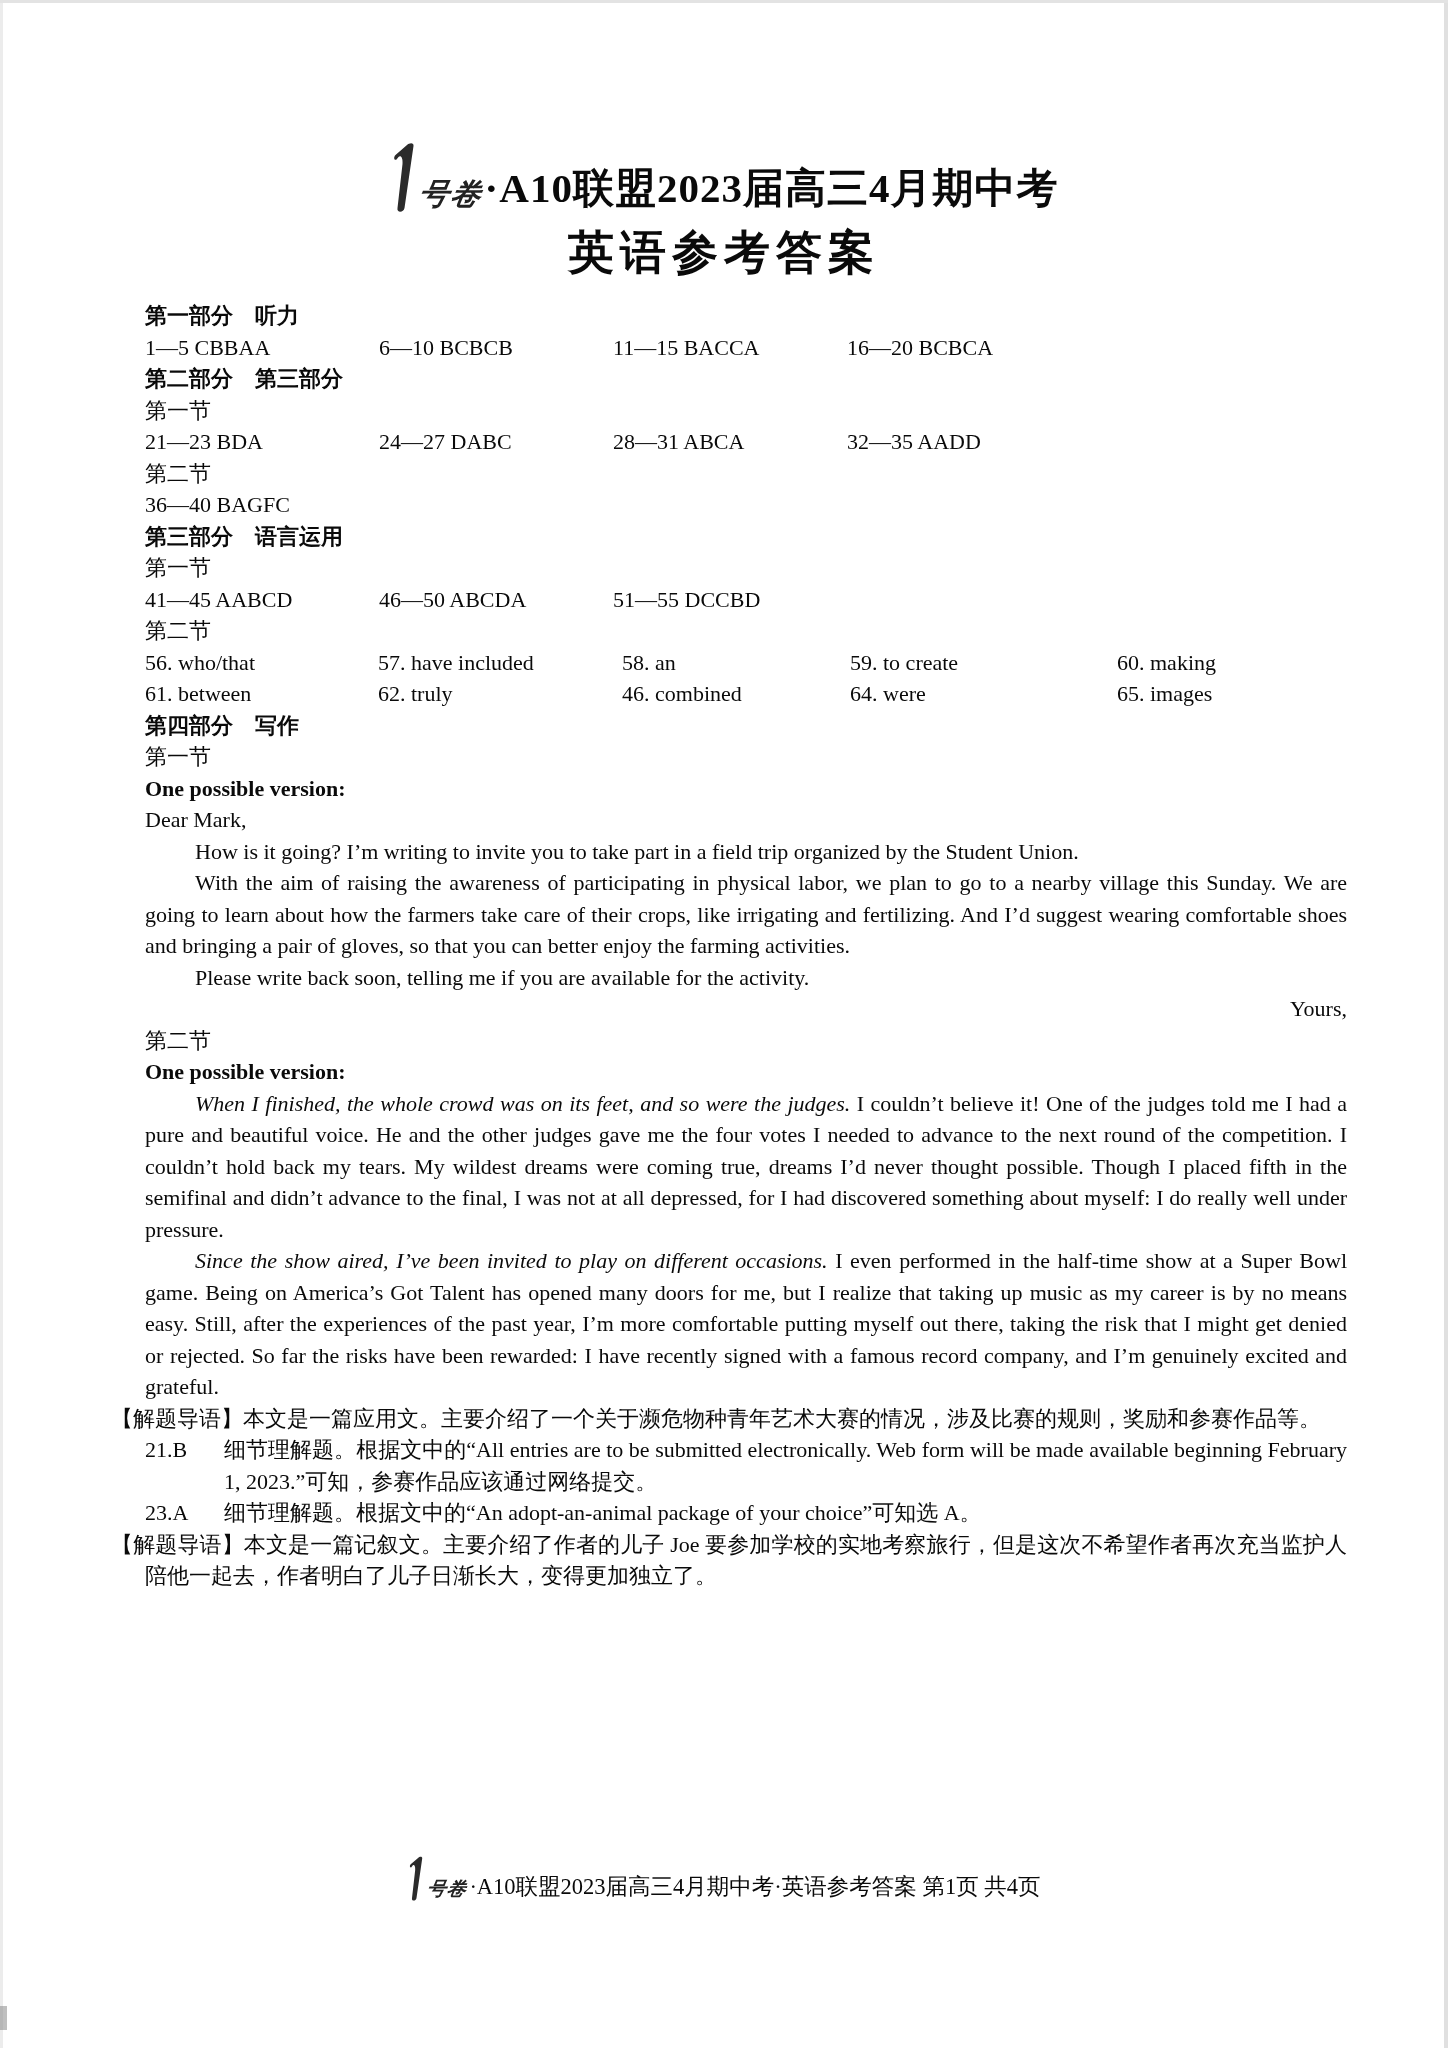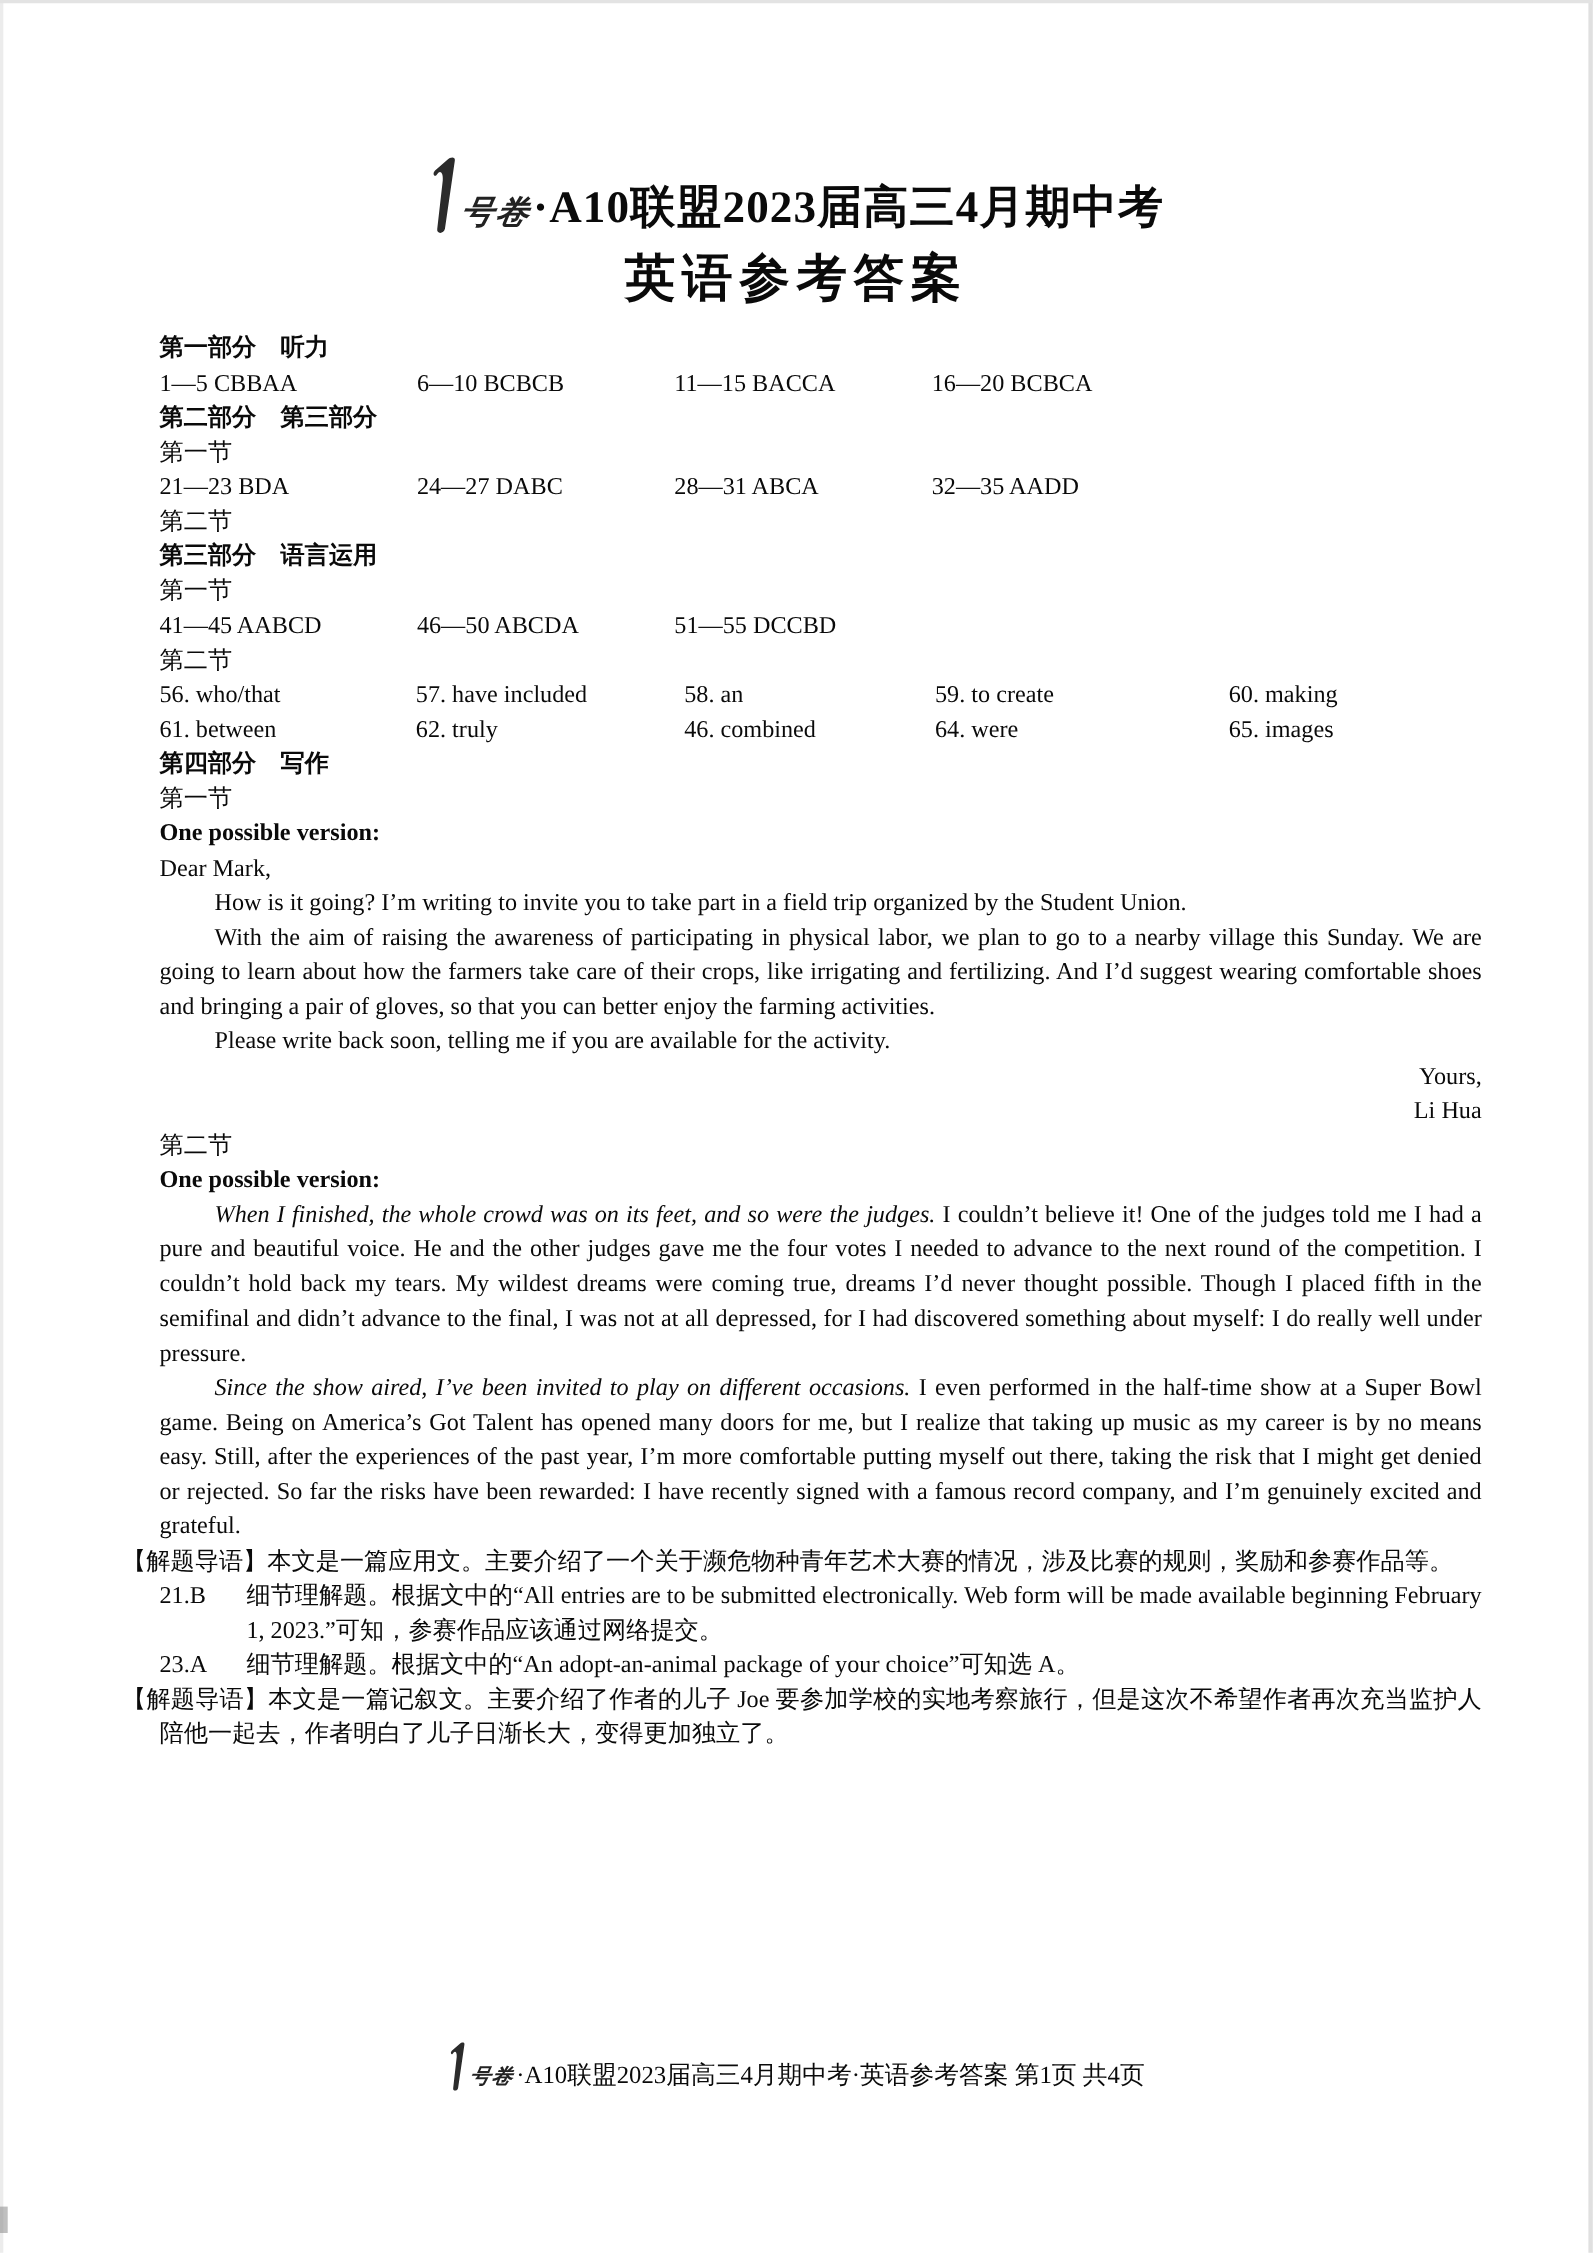--- a/index.html
+++ b/index.html
@@ -87,20 +87,21 @@
 
     <p class="hdr">第二部分　第三部分</p>
     <p>第一节</p>
     <div class="ans-row">
       <span>21—23 BDA</span>
       <span>24—27 DABC</span>
       <span>28—31 ABCA</span>
       <span>32—35 AADD</span>
     </div>
     <p>第二节</p>
+    <p>36—40 BAGFC</p>
 
     <p class="hdr">第三部分　语言运用</p>
     <p>第一节</p>
     <div class="ans-row">
       <span>41—45 AABCD</span>
       <span>46—50 ABCDA</span>
       <span>51—55 DCCBD</span>
     </div>
     <p>第二节</p>
     <div class="ans-row5">
@@ -120,21 +121,20 @@
 
     <p class="hdr">第四部分　写作</p>
     <p>第一节</p>
 
     <p class="opv">One possible version:</p>
     <p>Dear Mark,</p>
     <p class="indent">How is it going? I’m writing to invite you to take part in a field trip organized by the Student Union.</p>
     <p class="indent just">With the aim of raising the awareness of participating in physical labor, we plan to go to a nearby village this Sunday. We are going to learn about how the farmers take care of their crops, like irrigating and fertilizing. And I’d suggest wearing comfortable shoes and bringing a pair of gloves, so that you can better enjoy the farming activities.</p>
     <p class="indent">Please write back soon, telling me if you are available for the activity.</p>
     <p class="right">Yours,</p>
-    <p class="right">Li Hua</p>
 
     <p>第二节</p>
     <p class="opv">One possible version:</p>
     <p class="indent just"><i>When I finished, the whole crowd was on its feet, and so were the judges.</i><span> I couldn’t believe it! One of the judges told me I had a pure and beautiful voice. He and the other judges gave me the four votes I needed to advance to the next round of the competition. I couldn’t hold back my tears. My wildest dreams were coming true, dreams I’d never thought possible. Though I placed fifth in the semifinal and didn’t advance to the final, I was not at all depressed, for I had discovered something about myself: I do really well under pressure.</span></p>
     <p class="indent just"><i>Since the show aired, I’ve been invited to play on different occasions.</i><span> I even performed in the half-time show at a Super Bowl game. Being on America’s Got Talent has opened many doors for me, but I realize that taking up music as my career is by no means easy. Still, after the experiences of the past year, I’m more comfortable putting myself out there, taking the risk that I might get denied or rejected. So far the risks have been rewarded: I have recently signed with a famous record company, and I’m genuinely excited and grateful.</span></p>
 
     <p class="exp-guide">【解题导语】本文是一篇应用文。主要介绍了一个关于濒危物种青年艺术大赛的情况，涉及比赛的规则，奖励和参赛作品等。</p>
 
     <div class="exp-item">
       <span class="exp-num">21.B</span>

